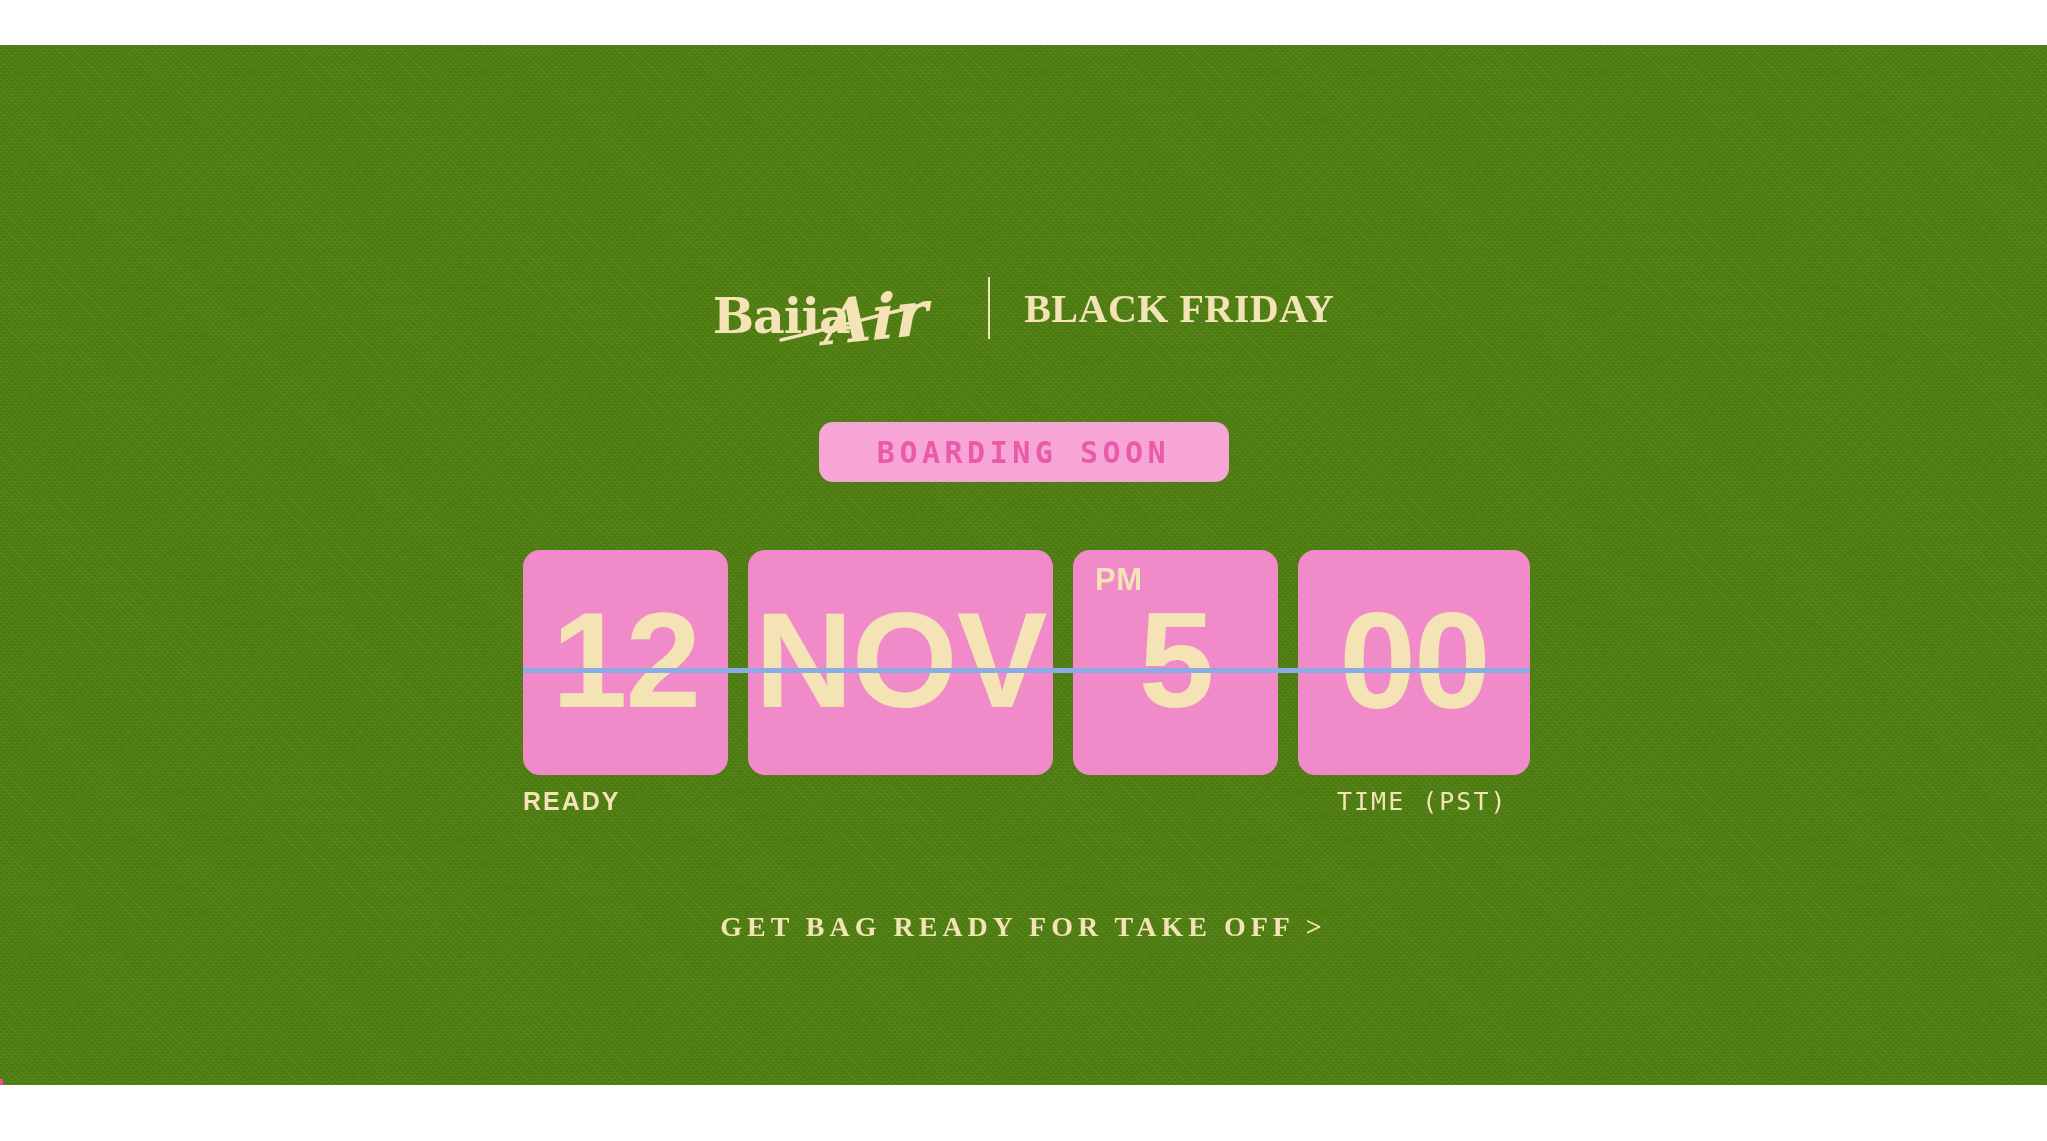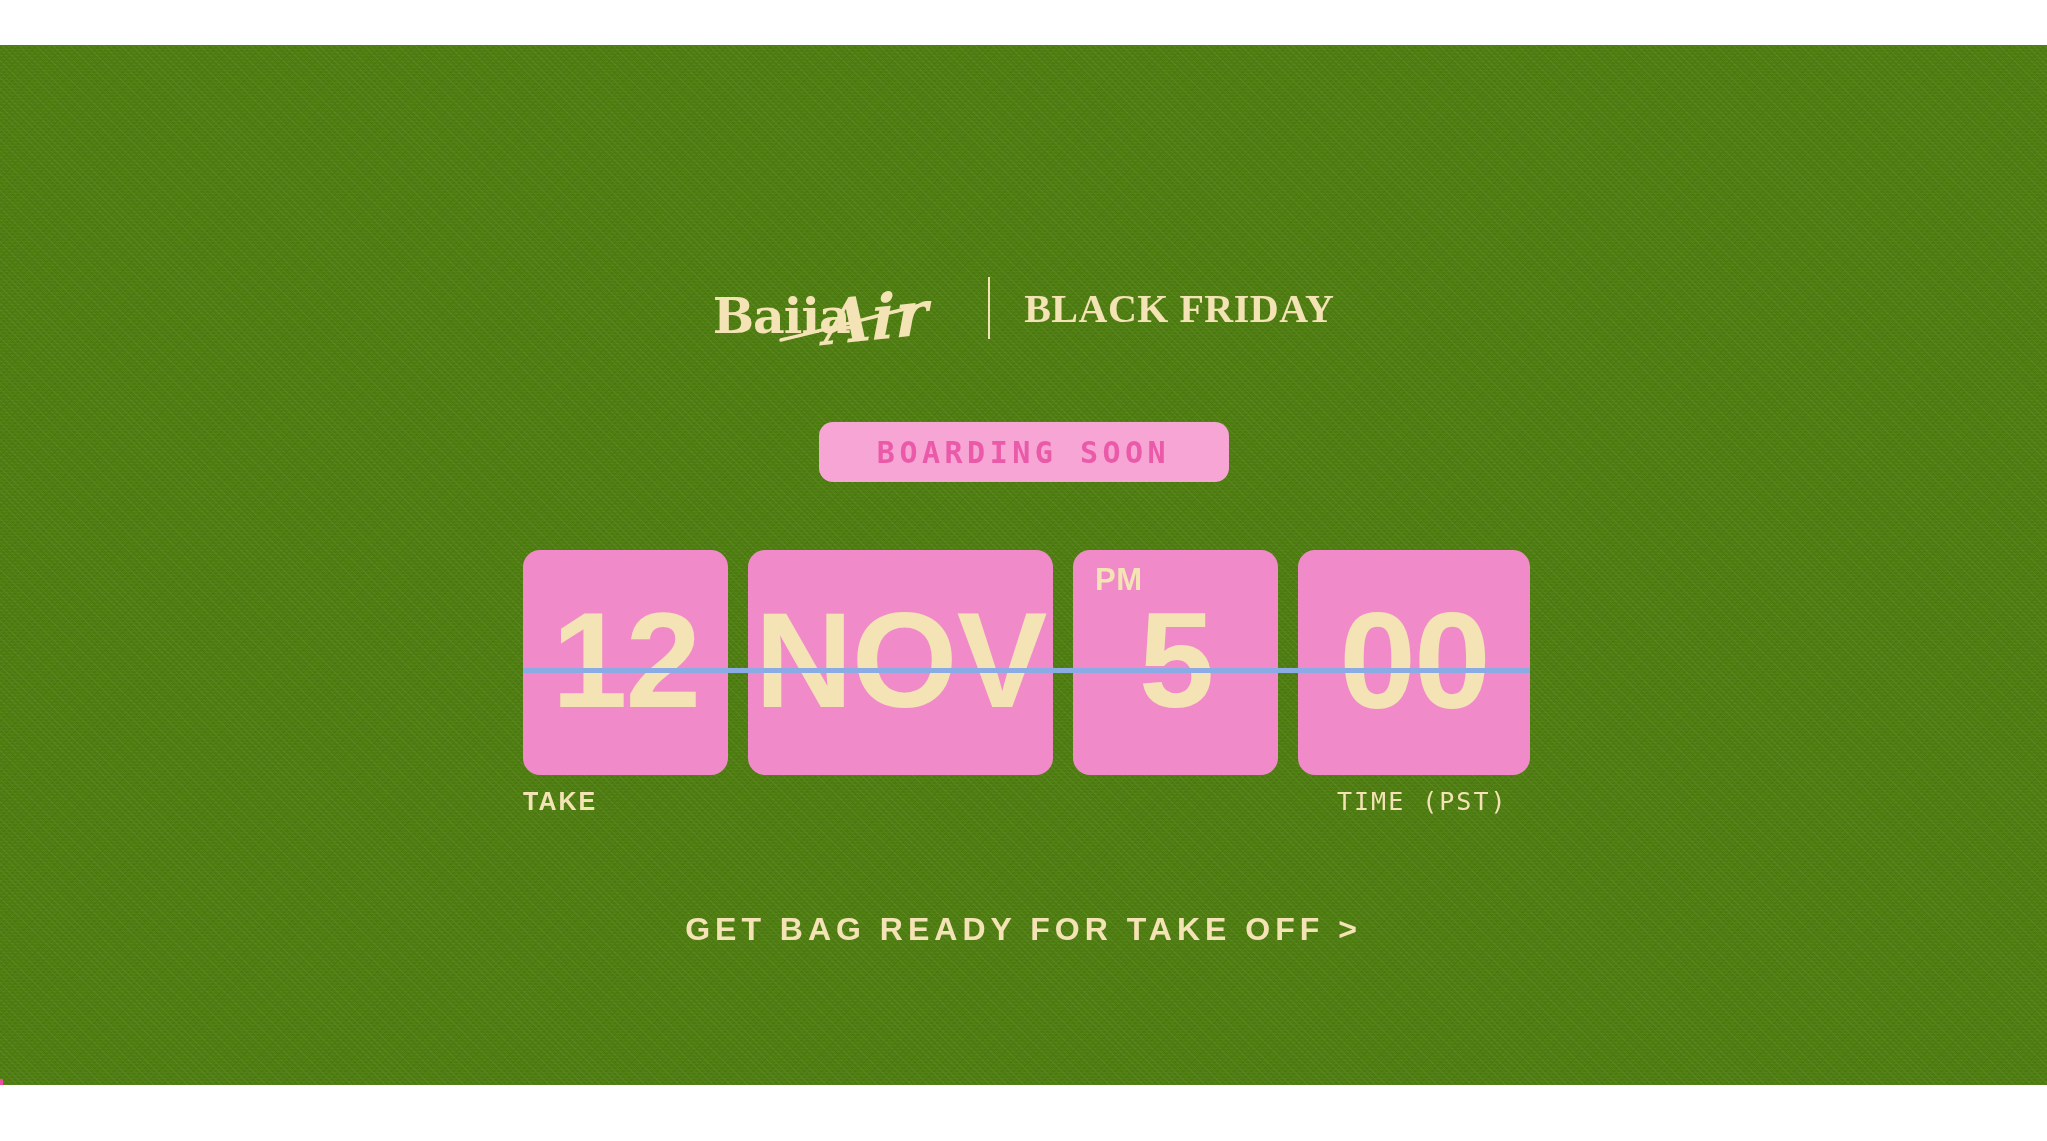--- a/index.html
+++ b/index.html
@@ -230,23 +230,23 @@
   }
 
   
   #cta{
     position:absolute;
     left:0; right:0;
     top:866px;
     text-align:center;
   }
   #cta-link{
-    font-family:Liberation Sans, sans-serif;
-    font-weight:700;
-    font-size:32px;
+    font-family:Liberation Serif, serif;
+    font-weight:700;
+    font-size:28px;
     letter-spacing:5px;
     color:#f4e3b4;
     text-decoration:none;
     white-space:nowrap;
     cursor:pointer;
   }
 
   
   #edge-mark{
     position:absolute;
@@ -302,21 +302,21 @@
         </div>
 
         <div class="flip-card" id="card-min">
           <span class="digit">00</span>
           <div class="flip-seam"></div>
         </div>
 
         <div id="board-seam"></div>
       </div>
 
-      <span id="caption-date">TAKE</span>
+      <span id="caption-date">READY</span>
       <span id="caption-time">TIME (PST)</span>
 
       <div id="cta">
         <a id="cta-link" href="#">GET BAG READY FOR TAKE OFF &gt;</a>
       </div>
 
       <div id="edge-mark"></div>
     </div>
   </div>
 

